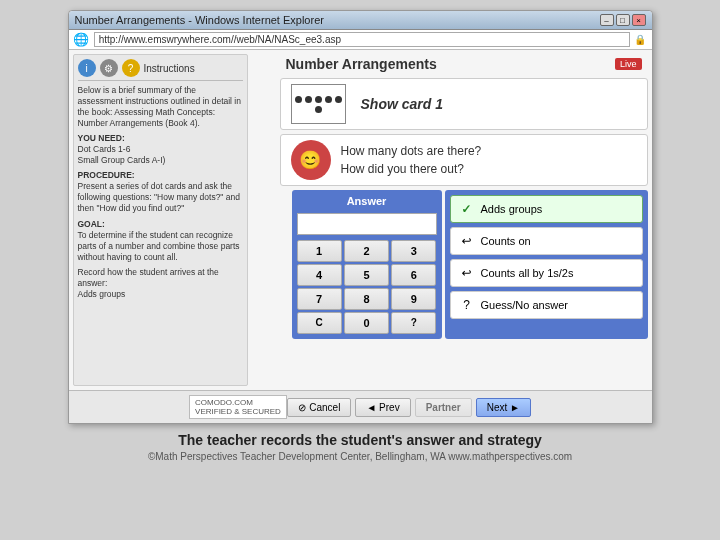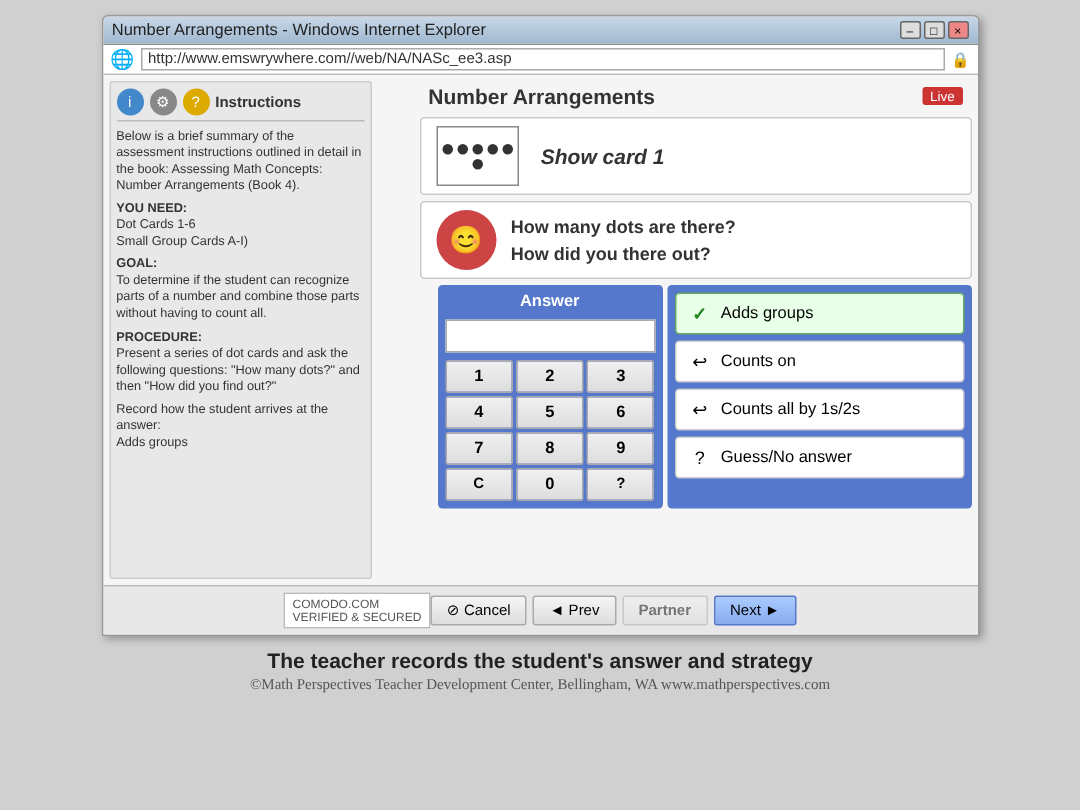--- a/index.html
+++ b/index.html
@@ -111,21 +111,21 @@
     .instructions-header {
       display: flex;
       align-items: center;
       gap: 4px;
       margin-bottom: 4px;
       padding-bottom: 3px;
       border-bottom: 1px solid #bbb;
     }
 
     .instructions-title {
-      font-weight: bold;
+      font-weight: normal;
       font-size: 10px;
     }
 
     .instructions-body {
       font-size: 8.5px;
       line-height: 1.3;
       color: #333;
     }
 
     .instructions-body p {
@@ -219,21 +219,21 @@
       border-radius: 50%;
       display: flex;
       align-items: center;
       justify-content: center;
       font-size: 18px;
       flex-shrink: 0;
     }
 
     .question-text {
       font-size: 12px;
-      font-weight: bold;
+      font-weight: normal;
       color: #333;
       line-height: 1.5;
     }
 
     
     .answer-strategy-area {
       display: flex;
       gap: 3px;
       padding-left: 12px;
     }
@@ -390,21 +390,20 @@
     .caption-main {
       font-size: 14px;
       font-weight: bold;
       color: #222;
       margin-bottom: 3px;
     }
 
     .caption-sub {
       font-size: 10px;
       color: #555;
-      font-family: Liberation Serif, serif;
     }
 
     
     .icon-btn {
       width: 18px;
       height: 18px;
       border-radius: 50%;
       display: flex;
       align-items: center;
       justify-content: center;
@@ -443,22 +442,22 @@
       <div class="left-panel">
         <div class="instructions-header">
           <div class="icon-btn blue">i</div>
           <div class="icon-btn gray">⚙</div>
           <div class="icon-btn yellow">?</div>
           <span class="instructions-title">Instructions</span>
         </div>
         <div class="instructions-body">
           <p>Below is a brief summary of the assessment instructions outlined in detail in the book: Assessing Math Concepts: Number Arrangements (Book 4).</p>
           <p><strong>YOU NEED:</strong><br>Dot Cards 1-6<br>Small Group Cards A-I)</p>
+          <p><strong>PROCEDURE:</strong><br>Present a series of dot cards and ask the following questions: "How many dots?" and then "How did you find out?"</p>
           <p><strong>GOAL:</strong><br>To determine if the student can recognize parts of a number and combine those parts without having to count all.</p>
-          <p><strong>PROCEDURE:</strong><br>Present a series of dot cards and ask the following questions: "How many dots?" and then "How did you find out?"</p>
           <p>Record how the student arrives at the answer:<br>Adds groups</p>
         </div>
       </div>
 
       <div class="right-panel">
 
         <div class="right-panel-header">
           <span class="page-title">Number Arrangements</span>
           <span class="live-badge">Live</span>
         </div>

